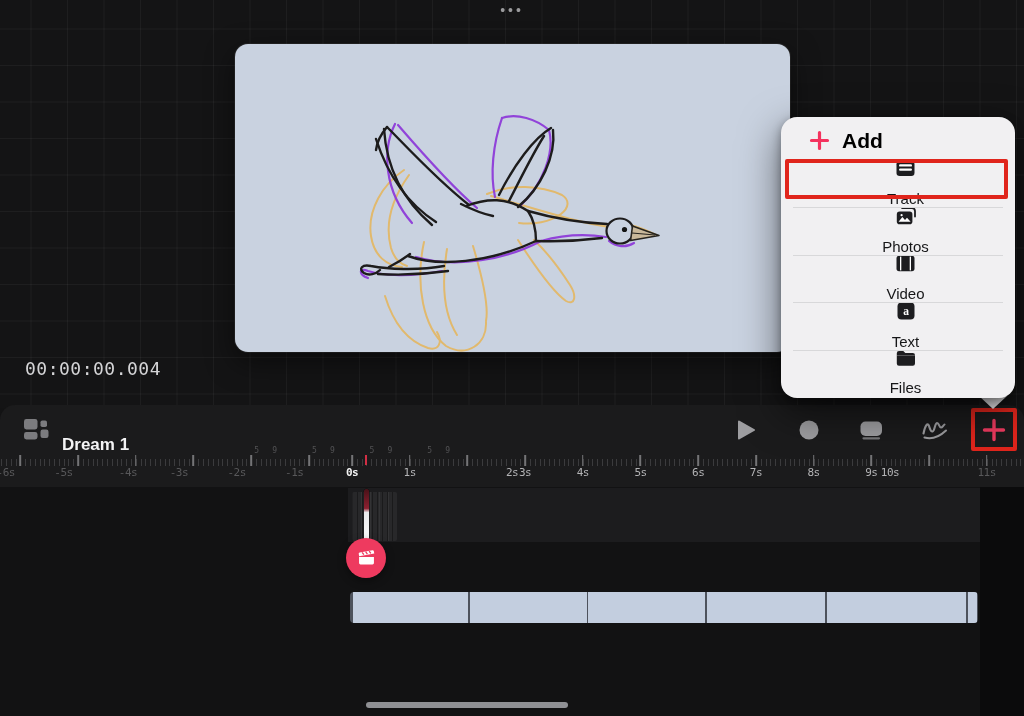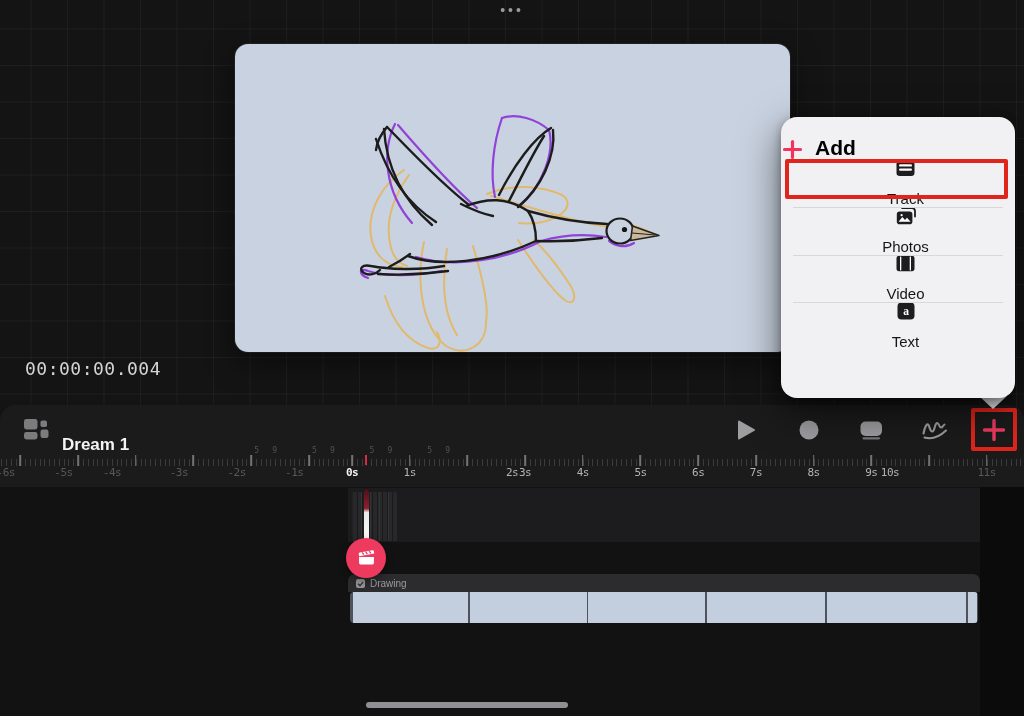--- a/index.html
+++ b/index.html
@@ -71,21 +71,21 @@
   .hl-box{position:absolute;border:4px solid var(--highlight-red,#e0251c);border-radius:2px;box-sizing:border-box;pointer-events:none;}
   .hl-track{left:785px;top:159px;width:223px;height:40px;z-index:30;}
   .hl-add{left:971px;top:408px;width:46px;height:43px;z-index:20;}
 
   
   .popup{position:absolute;left:781px;top:117px;width:234px;height:281px;border-radius:16px;
     background:var(--popup-bg,#f1f0f2);box-shadow:0 14px 40px rgba(0,0,0,0.55),0 3px 10px rgba(0,0,0,0.35);z-index:25;}
   .popup-tail{position:absolute;left:979px;top:396px;width:0;height:0;z-index:25;
     border-left:14px solid transparent;border-right:14px solid transparent;
     border-top:13px solid var(--popup-bg,#f1f0f2);}
-  .popup-head{display:flex;align-items:flex-end;gap:12px;height:43px;padding:4px 0 0 1px;box-sizing:border-box;}
+  .popup-head{display:flex;align-items:center;gap:12px;height:43px;padding:4px 0 0 28px;box-sizing:border-box;}
   .popup-title{font-size:21px;font-weight:bold;color:#000;}
   .menu-item{position:relative;height:47.4px;display:flex;align-items:center;gap:13px;padding-left:15px;cursor:pointer;flex-direction:column;}
   .menu-item + .menu-item::before{content:'';position:absolute;left:12px;right:12px;top:0;height:1px;background:#d8d8da;}
   .menu-label{font-size:15px;font-weight:500;color:#161618;}
   .micon{display:inline-flex;width:20px;justify-content:center;}
 </style>
 </head>
 <body>
 
 <div class="stage">
@@ -151,29 +151,20 @@
     <div class="timecode">00:00:00.004</div>
   </div>
 
   <div class="panel"></div>
   <div class="timeline-body"></div>
   <div class="right-shade"></div>
 
   <div class="lane-strip"></div>
   <div class="frame-thumb"></div>
 
-  <div class="track-header">
-    <span class="cb">
-      <svg width="9" height="9">
-          <rect width="9" height="9" rx="2" fill="#97979b"></rect>
-          <path d="M2 4.8 l2 2 3-3.6" stroke="#2c2c2e" stroke-width="1.3" fill="none"></path>
-        </svg>
-    </span>
-    <span class="track-name">Drawing</span>
-  </div>
   <div class="clip-strip">
       <div class="clip-seg" style="left: 2.8px; width: 115.531px;"></div>
       <div class="clip-seg" style="left: 119.931px; width: 116.685px;"></div>
       <div class="clip-seg" style="left: 238.216px; width: 117.262px;"></div>
       <div class="clip-seg" style="left: 357.078px; width: 117.839px;"></div>
       <div class="clip-seg" style="left: 476.517px; width: 139.765px;"></div>
       <div class="clip-seg" style="left: 617.882px; width: 9.363px;"></div>
     </div>
 
   <div class="playhead" style="left: 364.225px;"></div>
@@ -225,21 +216,21 @@
       </svg>
   </div>
 
   <div class="ruler">
     <div class="tick-minor"></div>
     <div class="tick-major"></div>
     <div class="ruler-playhead-tick" style="left: 365.425px;"></div>
     <div>
         <div class="rlabel dim" style="left: 5.8px;">-6s</div>
         <div class="rlabel dim" style="left: 63.5px;">-5s</div>
-        <div class="rlabel dim" style="left: 112px;">-4s</div>
+        <div class="rlabel dim" style="left: 128px;">-4s</div>
         <div class="rlabel dim" style="left: 178.9px;">-3s</div>
         <div class="rlabel dim" style="left: 236.6px;">-2s</div>
         <div class="rlabel dim" style="left: 294.3px;">-1s</div>
         <div class="rlabel zero" style="left: 352px;">0s</div>
         <div class="rlabel" style="left: 409.7px;">1s</div>
         <div class="rlabel" style="left: 476px; margin-left: 36px;">2s</div>
         <div class="rlabel" style="left: 525.1px;">3s</div>
         <div class="rlabel" style="left: 582.8px;">4s</div>
         <div class="rlabel" style="left: 640.5px;">5s</div>
         <div class="rlabel" style="left: 698.2px;">6s</div>
@@ -302,16 +293,25 @@
     </div>
     <div class="menu-item">
       <span class="micon">
         <svg width="18" height="18">
             <rect x="0.5" y="0.5" width="17" height="17" rx="4" fill="#1d1d20"></rect>
             <text x="9" y="13.2" text-anchor="middle" font-family="Liberation Serif, serif" font-size="11.5" font-weight="bold" fill="#fff">a</text>
           </svg>
       </span>
       <span class="menu-label">Text</span>
     </div>
+    <div class="menu-item">
+      <span class="micon">
+        <svg width="20" height="16" viewBox="0 0 20 16">
+            <path d="M0.8 3.2 a2.2 2.2 0 0 1 2.2 -2.2 h4.3 l2 2.1 h7.5 a2.2 2.2 0 0 1 2.2 2.2 v8.2 a2.2 2.2 0 0 1 -2.2 2.2 H3 a2.2 2.2 0 0 1 -2.2 -2.2 Z" fill="#1d1d20"></path>
+            <path d="M0.8 5.6 h18.2" stroke="#fff" stroke-width="0.8" opacity="0.35"></path>
+          </svg>
+      </span>
+      <span class="menu-label">Files</span>
+    </div>
   </div>
   <div class="hl-box hl-track"></div>
 
 </div>
 
 </body></html>

